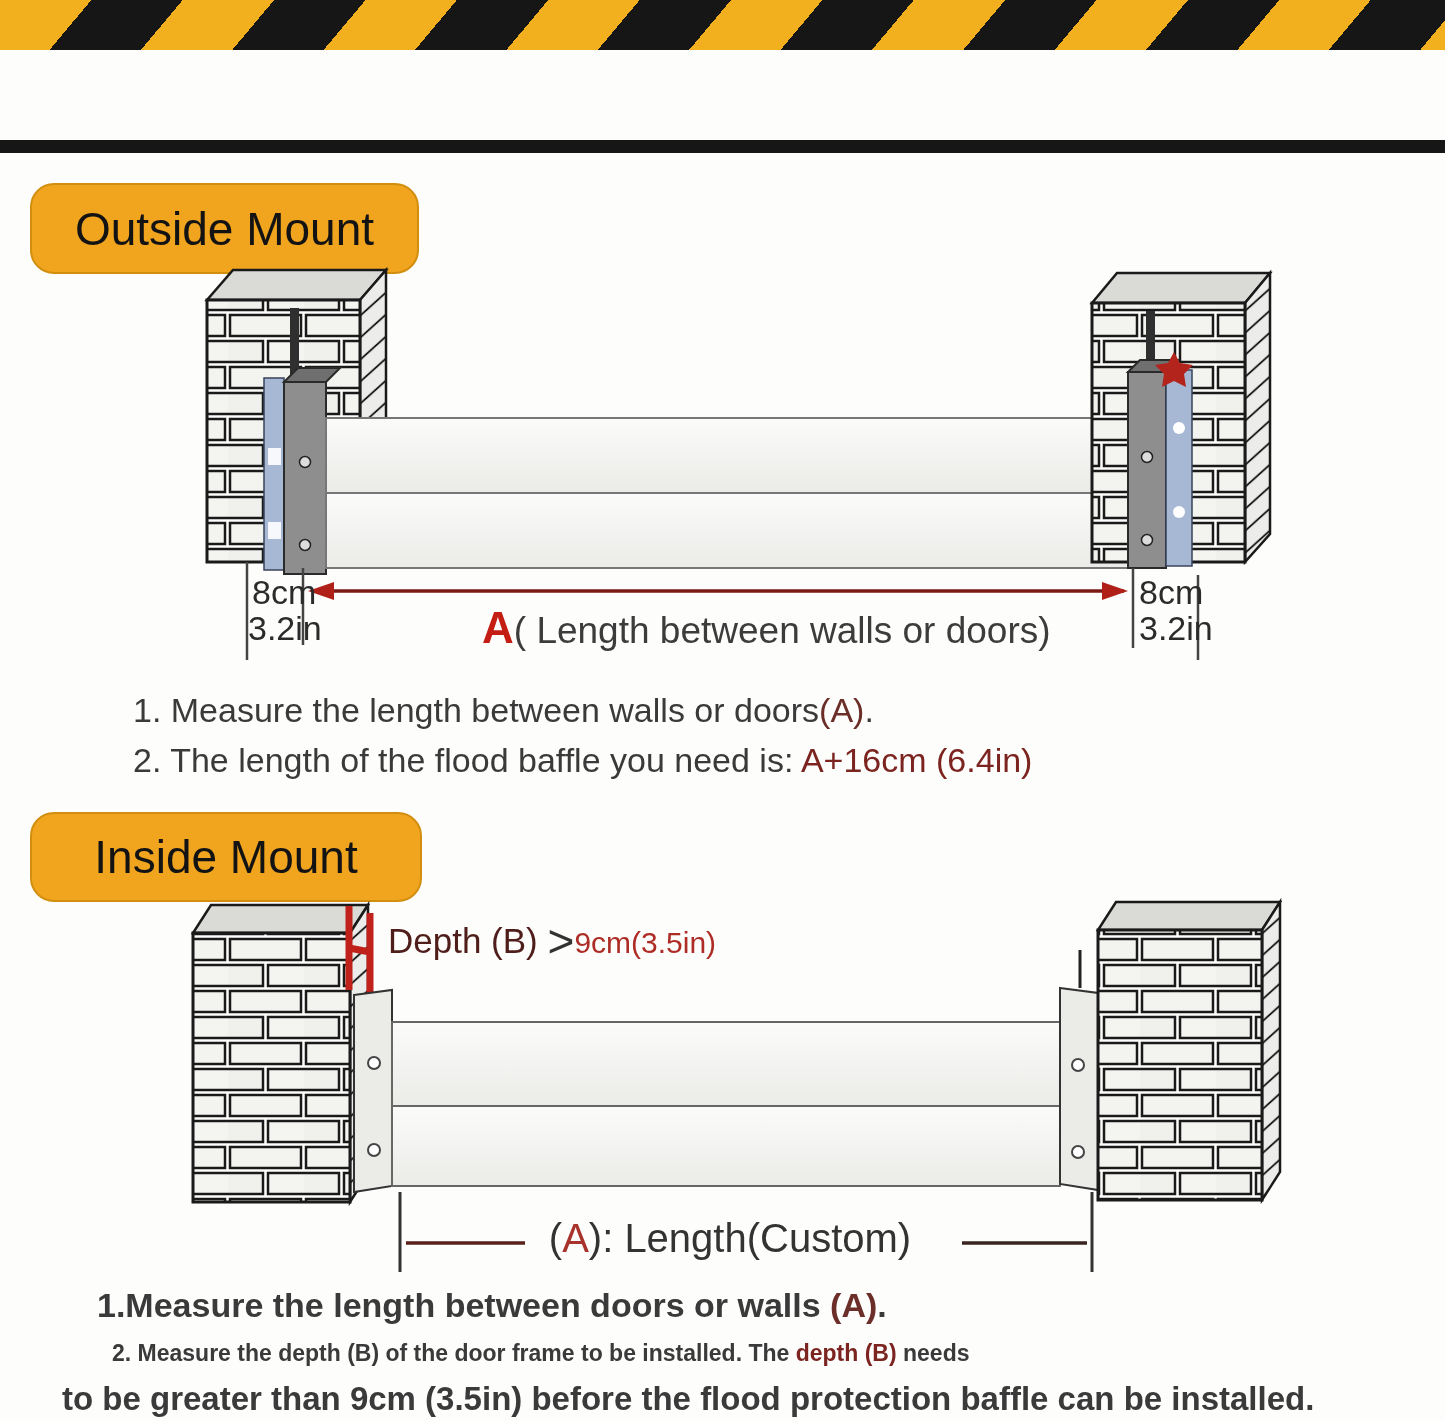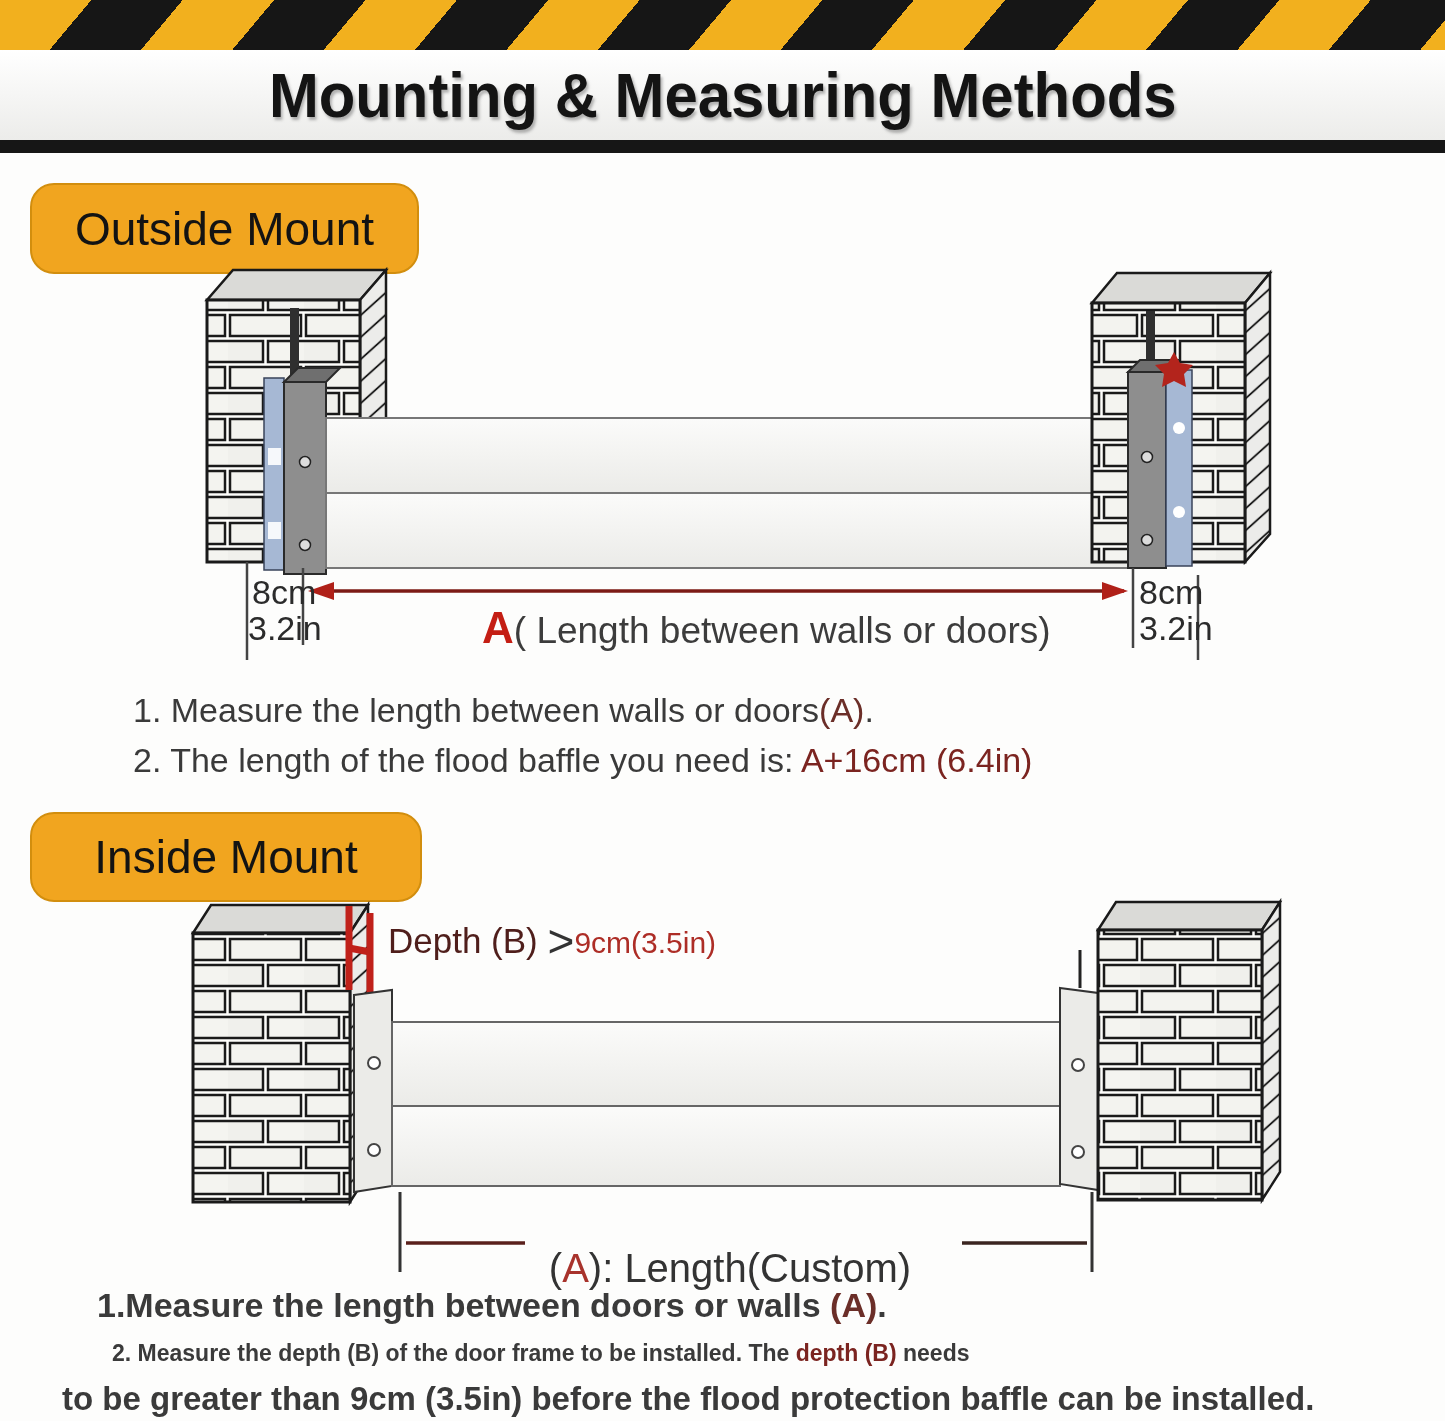--- a/index.html
+++ b/index.html
@@ -28,33 +28,30 @@
   .arrowlabel .a{font-size:44px;font-weight:700;color:#c41e14;}
   .arrowlabel .rest{font-size:37px;color:#3c3c3c;}
   .steps1{position:absolute;left:133px;font-size:34px;color:#3a3a3a;white-space:nowrap;}
   .maroon{color:#7b2420;}
   .softred{color:#6b2e28;}
   .depthlabel{position:absolute;top:918px;left:388px;line-height:1;white-space:nowrap;}
   .depthlabel .d{font-size:35px;color:#4f1e1b;}
   .depthlabel .g{font-size:46px;color:#333;vertical-align:-4px;}
   .depthlabel .v{font-size:30px;color:#ad2d26;}
   .lenlabel{position:absolute;top:1218px;left:440px;width:580px;text-align:center;
-            font-size:40px;color:#333;line-height:1;white-space:nowrap;margin-top:30px;}
+            font-size:40px;color:#333;line-height:1;white-space:nowrap;}
   .lenlabel .a{color:#a8332c;}
   .steps2{position:absolute;font-size:34px;color:#3a3a3a;white-space:nowrap;font-weight:bold;}
 </style>
 </head>
 <body>
 
 <div id="page">
 
   <div class="hazard"></div>
-  <div class="titleband">
-    <div class="t">Mounting &amp; Measuring Methods</div>
-  </div>
   <div class="blackbar"></div>
 
   <div class="badge outside">
     <span>Outside Mount</span>
   </div>
 
   <svg class="diag" style="top:265px" width="1445" height="400" viewBox="0 265 1445 400">
     <defs>
       <pattern id="brickF" width="76" height="52" patternUnits="userSpaceOnUse">
         <rect x="0" y="0" width="76" height="52" fill="#fdfdfb"></rect>

